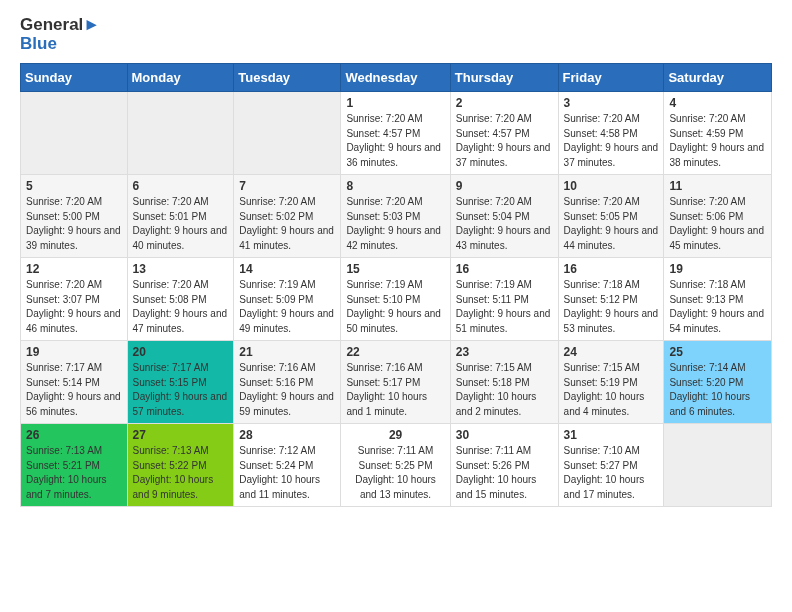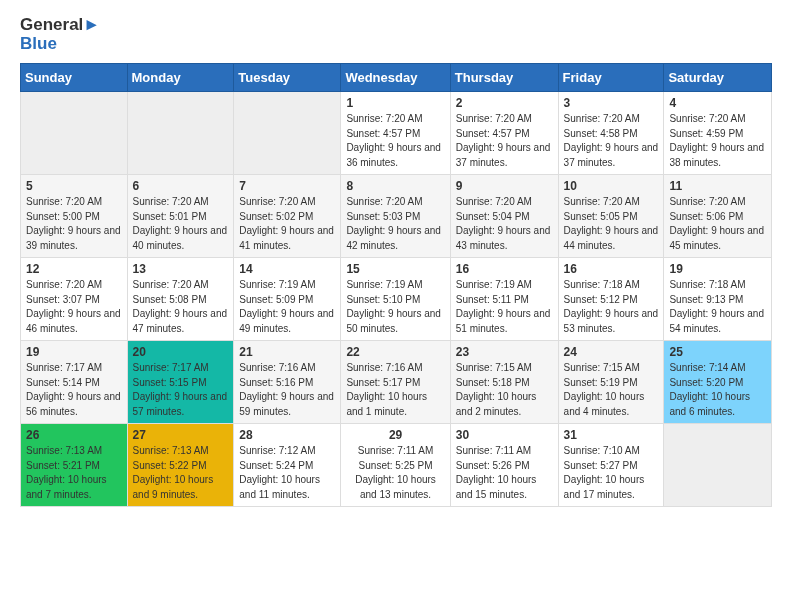--- a/index.html
+++ b/index.html
@@ -293,21 +293,21 @@
 Daylight: 10 hours and 6 minutes.</div>
           </td>
         </tr>
         <tr>
           <td style="background: #22c55e;">
             <span class="day-number">26</span>
             <div class="day-info">Sunrise: 7:13 AM
 Sunset: 5:21 PM
 Daylight: 10 hours and 7 minutes.</div>
           </td>
-          <td style="background: #eab308; margin-top: 29px;">
+          <td style="background: #84cc16; margin-top: 29px;">
             <span class="day-number">27</span>
             <div class="day-info">Sunrise: 7:13 AM
 Sunset: 5:22 PM
 Daylight: 10 hours and 9 minutes.</div>
           </td>
           <td style="background: rgb(255, 255, 255);">
             <span class="day-number">28</span>
             <div class="day-info">Sunrise: 7:12 AM
 Sunset: 5:24 PM
 Daylight: 10 hours and 11 minutes.</div>

